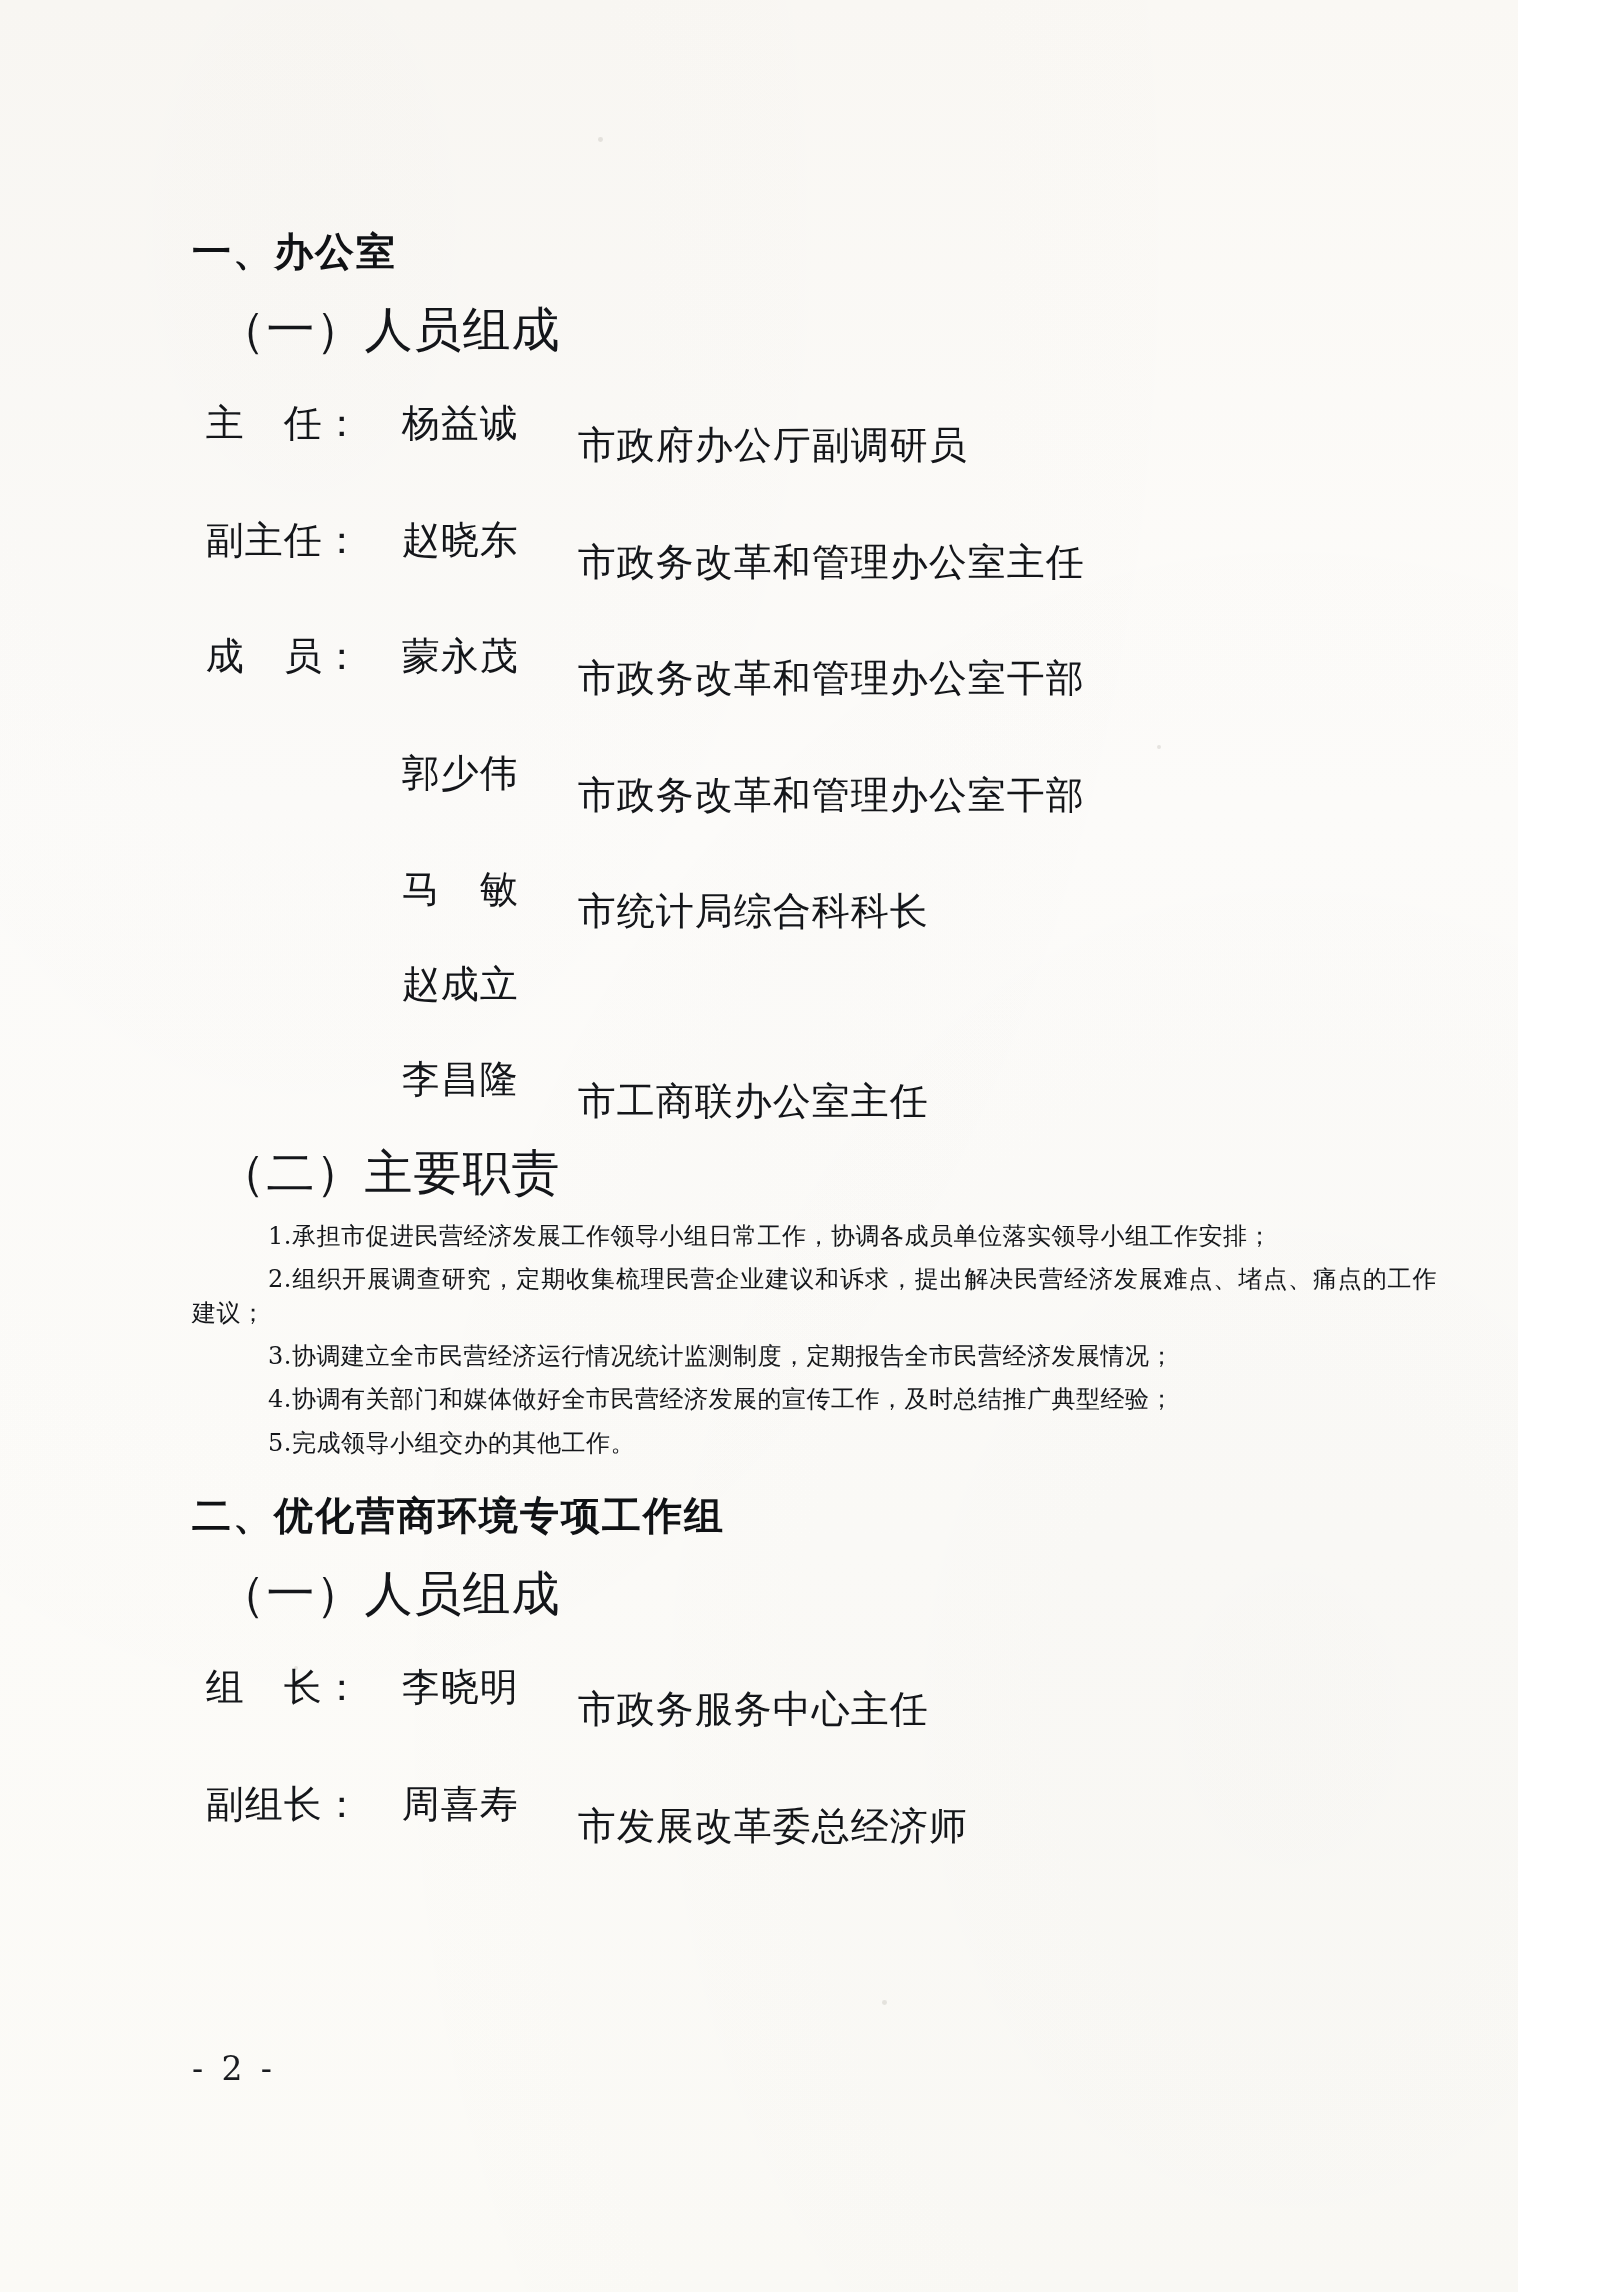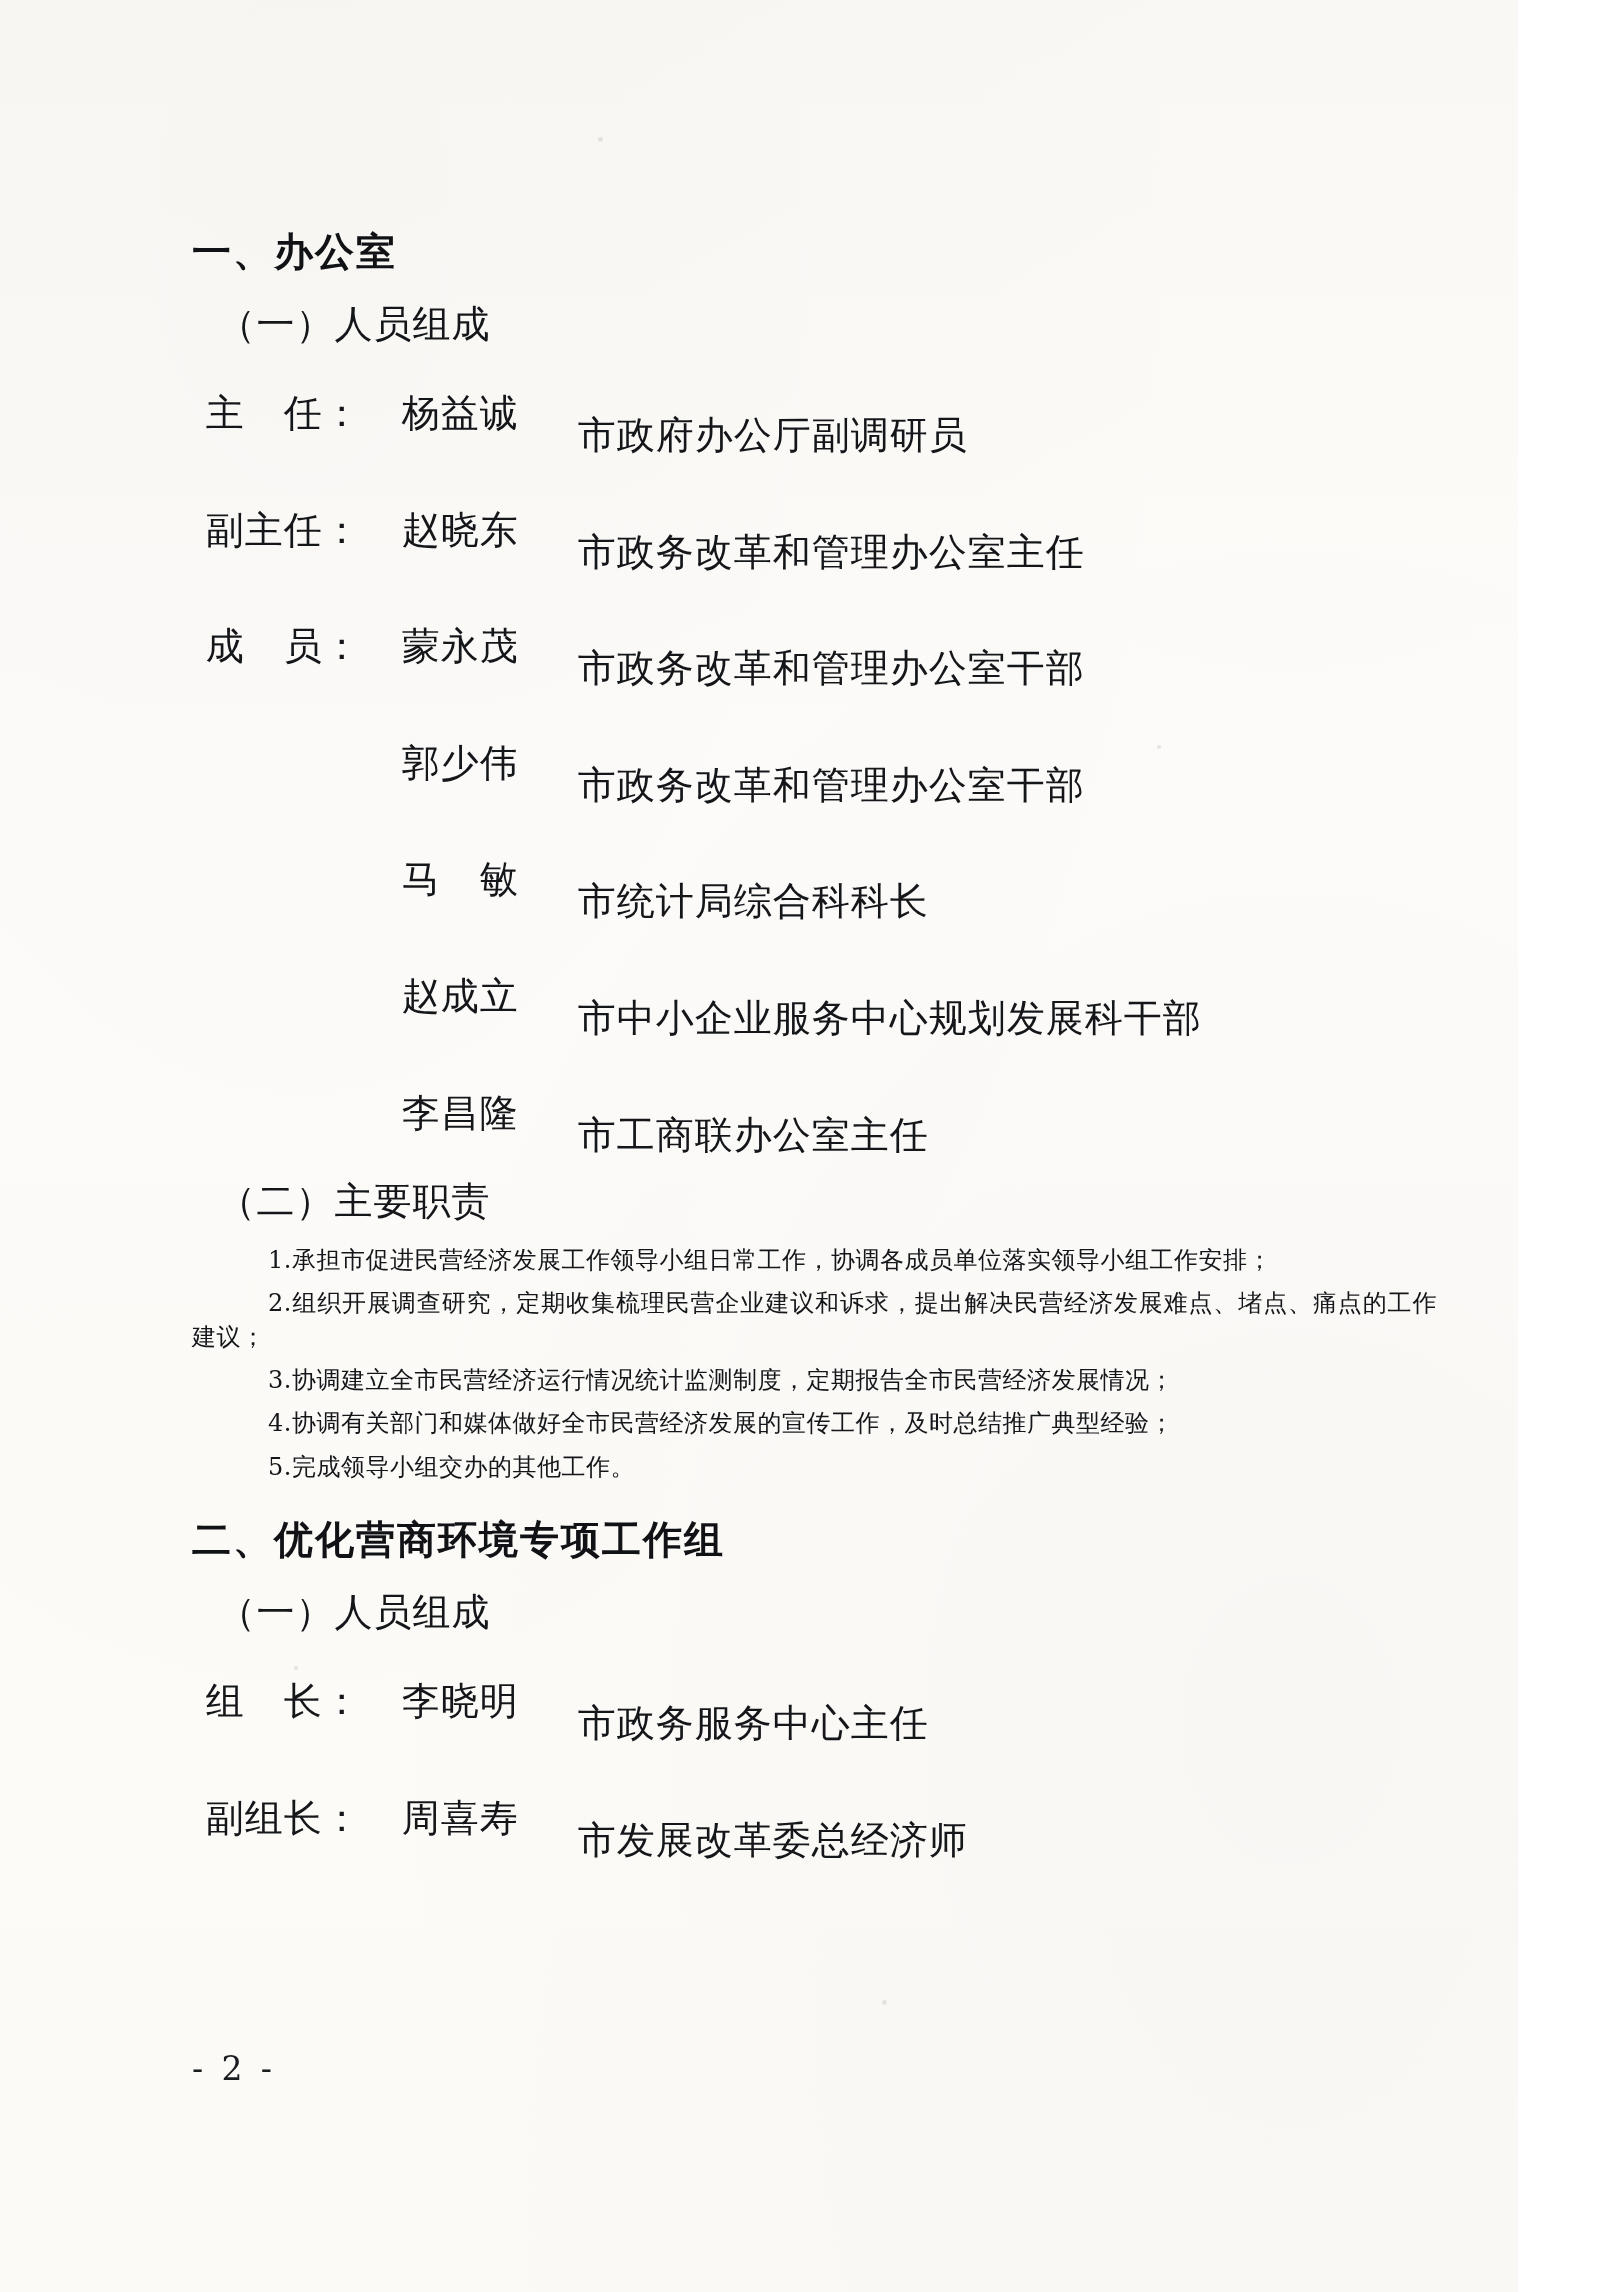--- a/index.html
+++ b/index.html
@@ -45,21 +45,21 @@
     font-size: 39px;
     letter-spacing: 2px;
     color: #101215;
     margin: 0 0 25.5px 0;
     text-indent: 0;
   }
   .heading.second {
     margin-top: 29px;
   }
   .subheading {
-    font-size: 38px;
+    font-size: 48px;
     line-height: 1.0;
     margin: 0 0 23.5px 0;
     padding-left: 25.5px;
     letter-spacing: 1px;
     color: #14161a;
   }
   .roster-row {
     display: flex;
     align-items: center;
     margin: 0 0 21.6px 0;
@@ -149,21 +149,20 @@
       <span class="roster-title">市政务改革和管理办公室干部</span>
     </div>
     <div class="roster-row">
       <span class="roster-role"></span>
       <span class="roster-name">马　敏</span>
       <span class="roster-title">市统计局综合科科长</span>
     </div>
     <div class="roster-row">
       <span class="roster-role"></span>
       <span class="roster-name">赵成立</span>
-      <span class="roster-title">市中小企业服务中心规划发展科干部</span>
     </div>
     <div class="roster-row">
       <span class="roster-role"></span>
       <span class="roster-name">李昌隆</span>
       <span class="roster-title">市工商联办公室主任</span>
     </div>
 
     <div class="subheading">（二）主要职责</div>
 
     <p class="para">1.承担市促进民营经济发展工作领导小组日常工作，协调各成员单位落实领导小组工作安排；</p>

